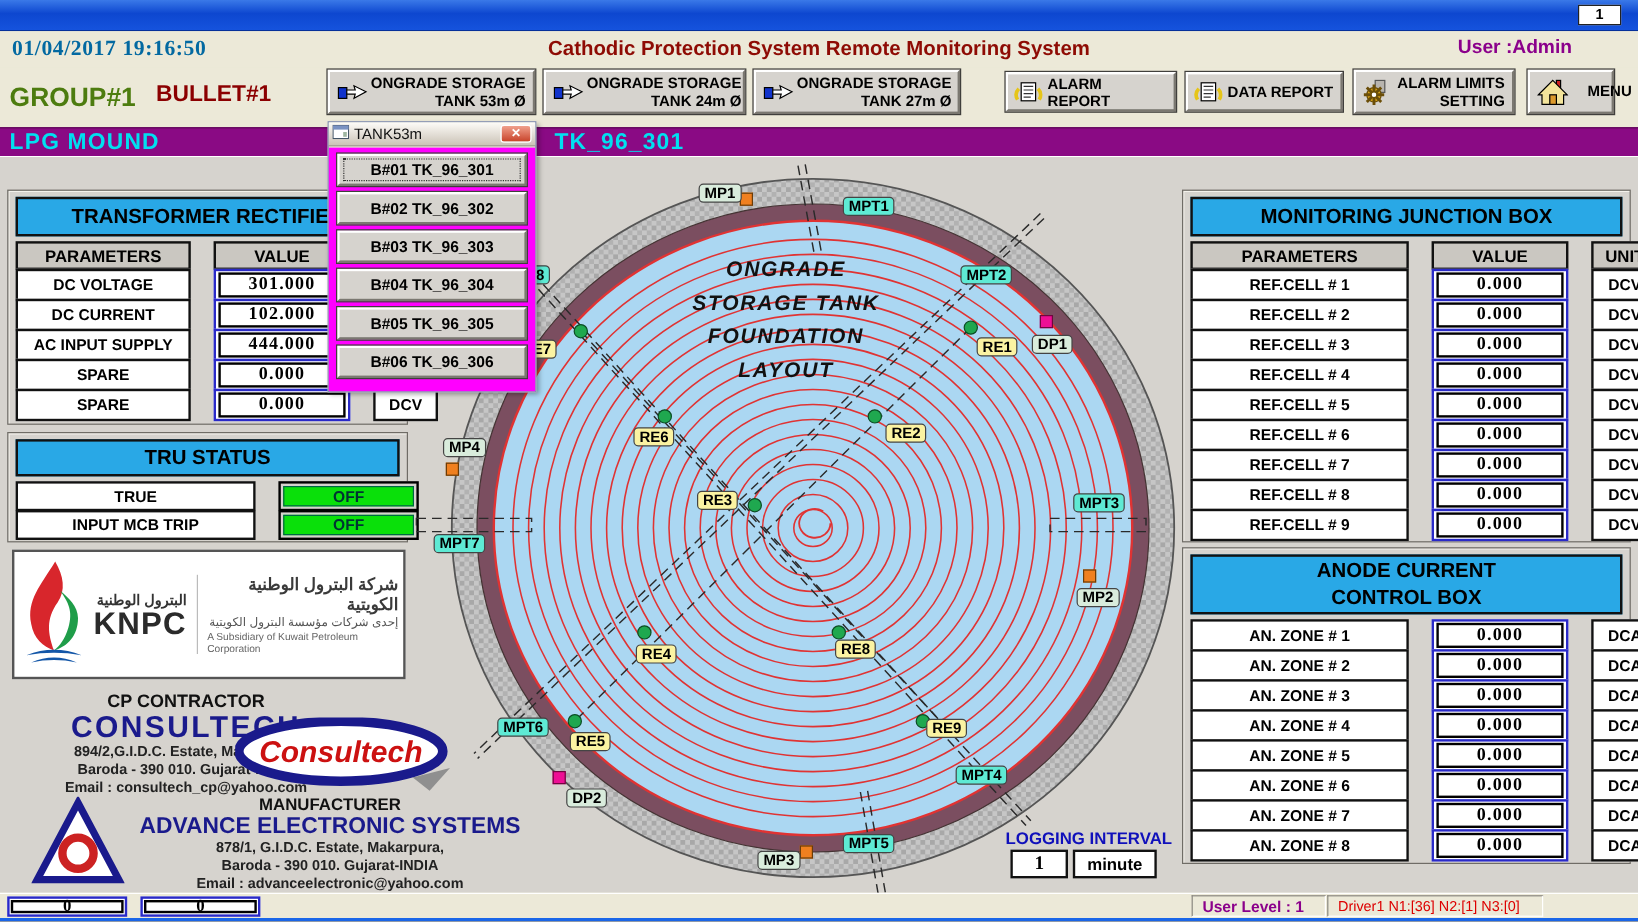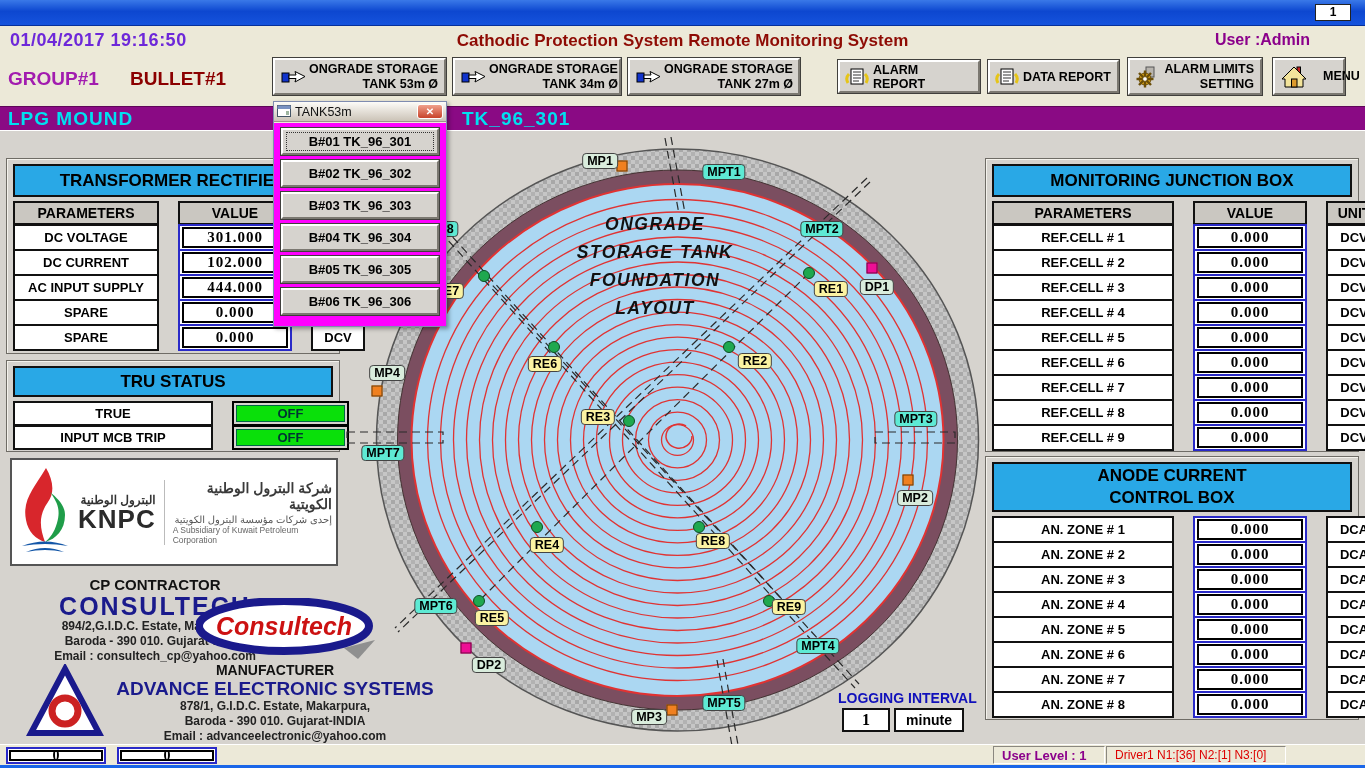--- a/index.html
+++ b/index.html
@@ -8,27 +8,27 @@
             font-family:"Liberation Sans", sans-serif; }
 
   
   .titlebar { position:absolute; left:0; top:0; width:1365px; height:26px;
     background:linear-gradient(#3a79e8,#0d47d0 45%,#1553dd); border-bottom:1px solid #06309a; }
   .page-ind { position:absolute; right:14px; top:4px; width:36px; height:17px; background:#fff;
     border:1px solid #222; font-weight:bold; font-size:12px; text-align:center; line-height:15px; color:#000; }
 
   
   .hdr { position:absolute; left:0; top:26px; width:1365px; height:30px; background:#ece9d8; }
-  .datetime { position:absolute; left:10px; top:4px; color:#6d28d9; font-weight:bold; font-size:18px; letter-spacing:0.5px; }
+  .datetime { position:absolute; left:10px; top:4px; color:#0369a1; font-weight:bold; font-size:18px; letter-spacing:0.5px;font-family:Liberation Serif, serif; }
   .main-title { position:absolute; left:0; top:5px; width:100%; text-align:center; color:#8e0b04; font-weight:bold; font-size:17px; }
   .user-lbl { position:absolute; right:55px; top:5px; color:#8b008b; font-weight:bold; font-size:16px; }
 
   
   .toolbar { position:absolute; left:0; top:56px; width:1365px; height:50px; background:#ece9d8; }
-  .grp { position:absolute; left:8px; top:12px; color:#a21caf; font-weight:bold; font-size:19px; }
+  .grp { position:absolute; left:8px; top:12px; color:#4d7c0f; font-weight:bold; font-size:22px; }
   .blt { position:absolute; left:130px; top:12px; color:#8b0000; font-weight:bold; font-size:19px; }
   .btn3d { position:absolute; background:#d6d3ce; border:2px solid; border-color:#fff #7b7871 #7b7871 #fff;
     outline:1px solid #403f3c; display:flex; align-items:center; cursor:pointer; }
   .tankbtn { height:37px; top:2px; padding:2px 6px; }
   .tankbtn .txt { flex:1; text-align:right; font-weight:bold; font-size:12.5px; line-height:15px; white-space:pre; }
   .repbtn { height:33px; top:4px; padding:2px 5px; }
   .repbtn .txt { font-weight:bold; font-size:12.5px; margin-left:4px; }
   .icon-wrap { display:inline-flex; align-items:center; justify-content:center; }
 
   
@@ -177,21 +177,21 @@
       </span>
       <span class="txt"><span>ONGRADE STORAGE</span><br><span>TANK 53m Ø</span></span>
     </div>
     <div class="btn3d tankbtn" style="left:453px; width:168px;">
       <span class="icon-wrap">
         <svg width="28" height="17" viewBox="0 0 28 17">
             <rect x="1" y="5" width="7" height="9" fill="#1133cc" stroke="#000"></rect>
             <path d="M8 7 L15 7 L14 3.5 L24 8.5 L14 14 L15 10.5 L8 10.5 Z" fill="#fff" stroke="#000" stroke-width="1"></path>
           </svg>
       </span>
-      <span class="txt"><span>ONGRADE STORAGE</span><br><span>TANK 34m Ø</span></span>
+      <span class="txt"><span>ONGRADE STORAGE</span><br><span>TANK 24m Ø</span></span>
     </div>
     <div class="btn3d tankbtn" style="left:628px; width:172px;">
       <span class="icon-wrap">
         <svg width="28" height="17" viewBox="0 0 28 17">
             <rect x="1" y="5" width="7" height="9" fill="#1133cc" stroke="#000"></rect>
             <path d="M8 7 L15 7 L14 3.5 L24 8.5 L14 14 L15 10.5 L8 10.5 Z" fill="#fff" stroke="#000" stroke-width="1"></path>
           </svg>
       </span>
       <span class="txt"><span>ONGRADE STORAGE</span><br><span>TANK 27m Ø</span></span>
     </div>

